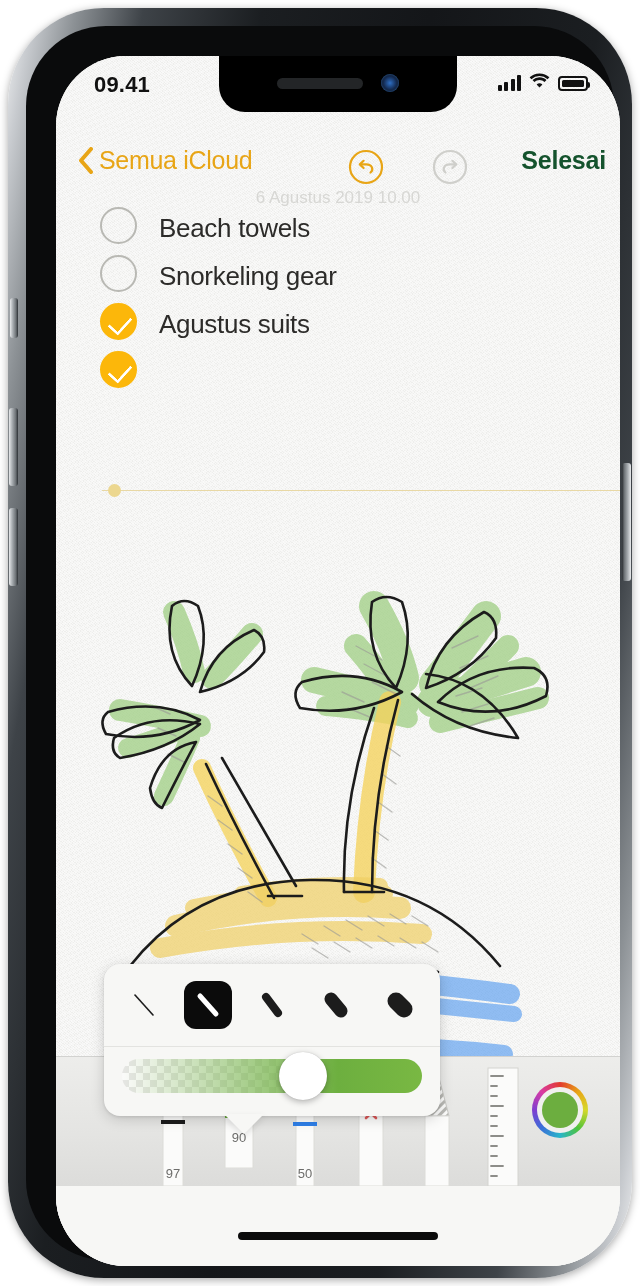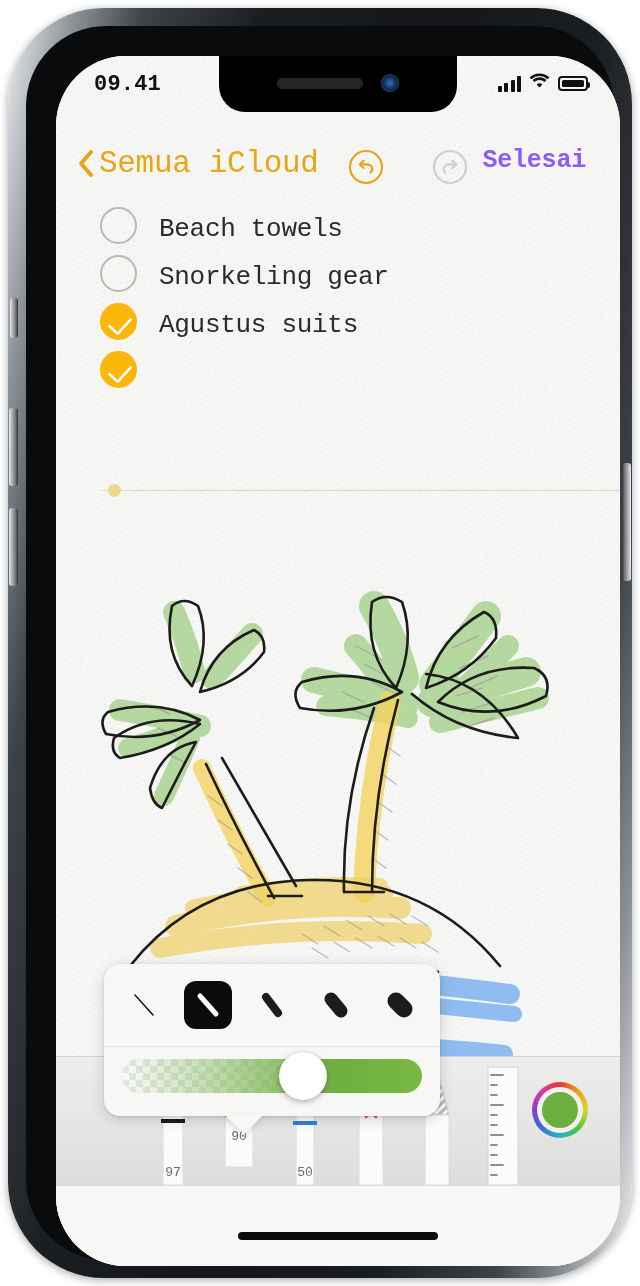--- a/index.html
+++ b/index.html
@@ -13,21 +13,20 @@
   
   #phone-frame{
     position:absolute; left:8px; top:8px;
     width:624px; height:1270px;
     border-radius:96px;
     background:
       linear-gradient(100deg,#f2f3f4 0%, #c9ccd0 3%, #8d9296 8%, #3e4348 16%,
                       #1b1e21 30%, #141619 50%, #1b1e21 70%,
                       #3e4348 84%, #8d9296 92%, #c9ccd0 97%, #f2f3f4 100%);
     box-shadow:0 2px 8px rgba(0,0,0,.35);
-    font-family:Liberation Mono, monospace;
   }
   #phone-bezel{
     position:absolute; left:18px; top:18px;
     width:588px; height:1234px;
     border-radius:80px;
     background:#0a0b0c;
   }
   #phone-screen{
     position:absolute; left:30px; top:30px;
     width:564px; height:1210px;
@@ -109,35 +108,35 @@
   .battery span{ display:block; width:100%; height:100%; background:#111; border-radius:1.5px; }
 
   
   #nav-bar{
     position:absolute; left:0; top:90px; width:100%; height:52px;
     z-index:25;
   }
   #back-button{
     position:absolute; left:22px; top:0;
     display:flex; align-items:center; gap:6px;
-    color:#e8a516; font-size:31px; letter-spacing:-.3px;
+    color:#e8a516; font-size:25px; letter-spacing:-.3px;
     cursor:pointer;
   }
   #back-chevron{
     width:15px; height:27px; flex:none;
   }
   #undo-button, #redo-button{
     position:absolute; top:3px;
     width:36px; height:36px; cursor:pointer;
   }
   #undo-button{ left:292px; }
   #redo-button{ left:376px; }
   #done-button{
-    position:absolute; right:34px; top:0;
-    color:#8b5cf6; font-size:25px; font-weight:bold; letter-spacing:-.2px;
+    position:absolute; right:14px; top:0;
+    color:#14532d; font-size:25px; font-weight:bold; letter-spacing:-.2px;
     cursor:pointer;
   }
   #note-date{
     position:absolute; left:0; top:42px; width:100%;
     text-align:center; font-size:17px; color:#d7d7d4;
     z-index:1;
   }
 
   
   #note-body{
@@ -340,20 +339,21 @@
       <div id="redo-button">
         <svg viewBox="0 0 36 36">
           <circle cx="18" cy="18" r="16" fill="none" stroke="#cfcfcb" stroke-width="2.2"></circle>
           <path d="M13.5 23.5c-1.6-1.3-2.2-3.3-1.4-5.1.9-2 3.3-3 5.8-3h5.3" fill="none" stroke="#cfcfcb" stroke-width="2.2" stroke-linecap="round"></path>
           <path d="M20.4 11.8l3.8 3.6-3.8 3.6" fill="none" stroke="#cfcfcb" stroke-width="2.2" stroke-linecap="round" stroke-linejoin="round"></path>
         </svg>
       </div>
 
       <div id="done-button">Selesai</div>
 
+      <div id="note-date">6 Agustus 2019 10.00</div>
     </div>
 
     <div id="note-body">
 
       <div class="check-row">
         <span class="check-box"></span>
         <span class="check-label">Beach towels</span>
       </div>
 
       <div class="check-row">

